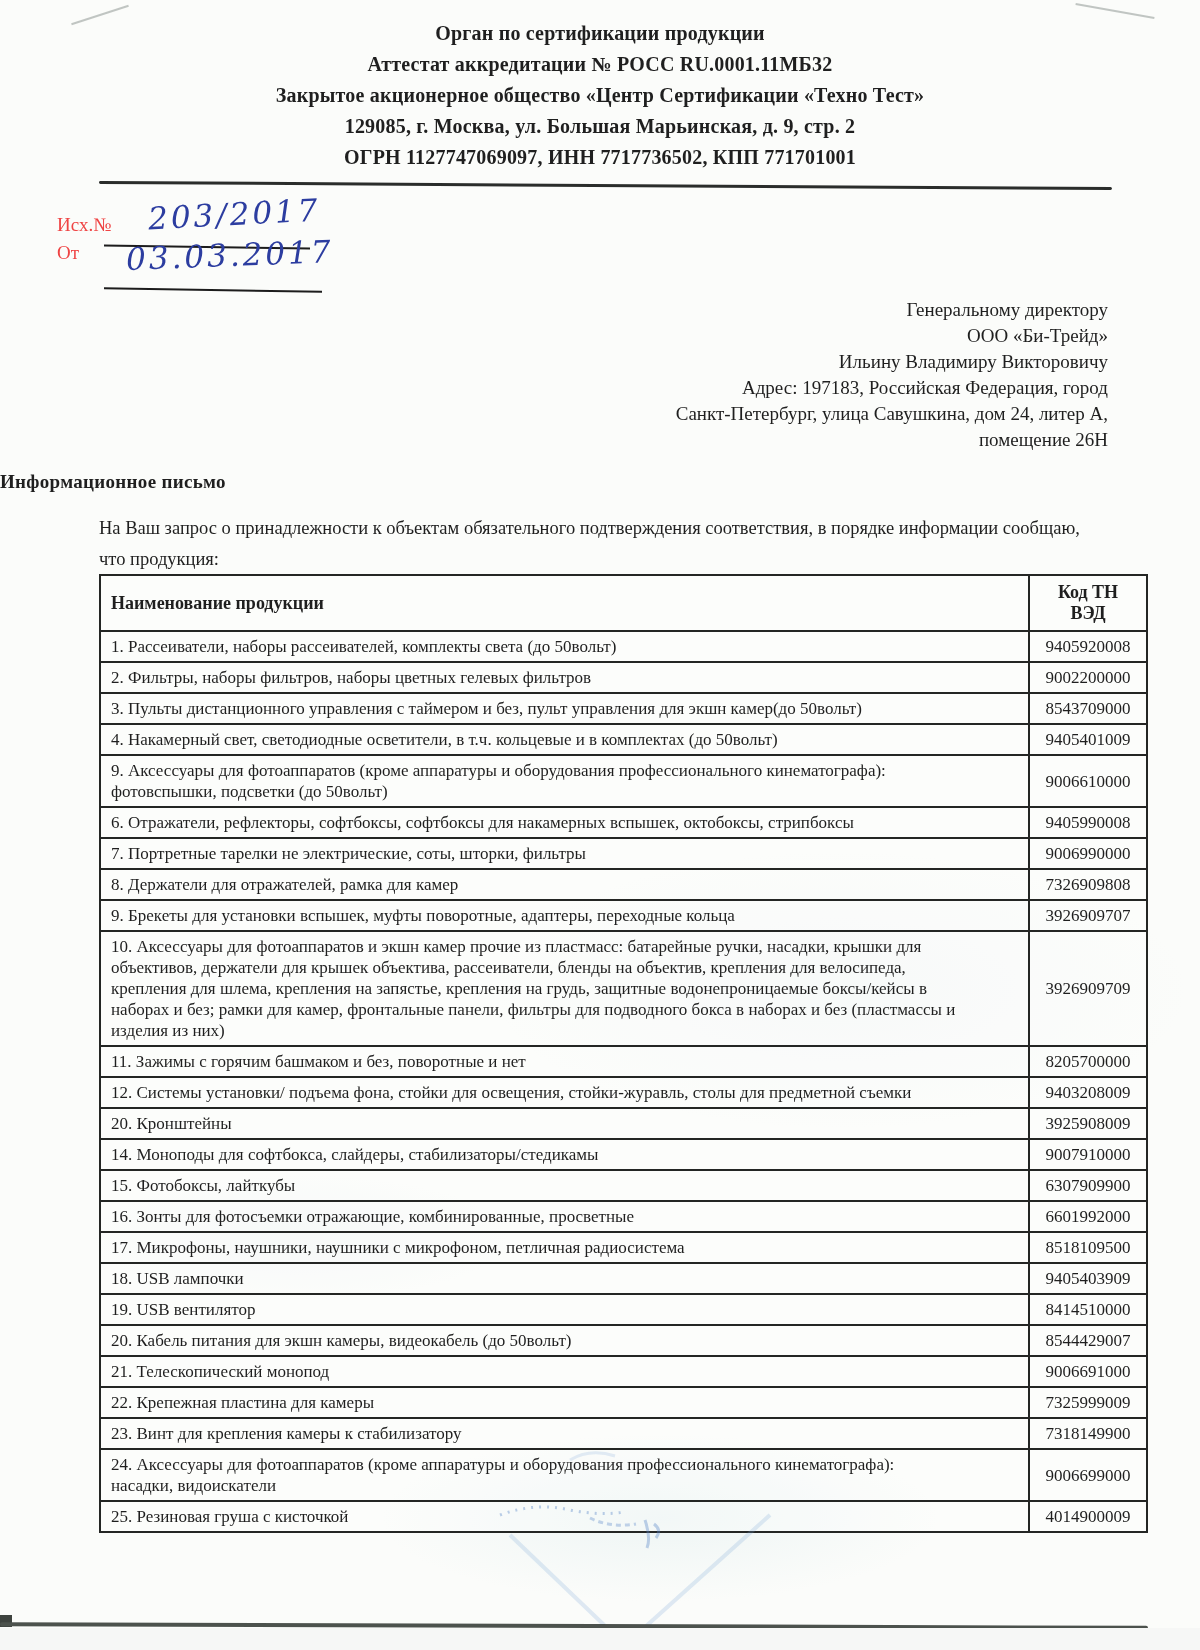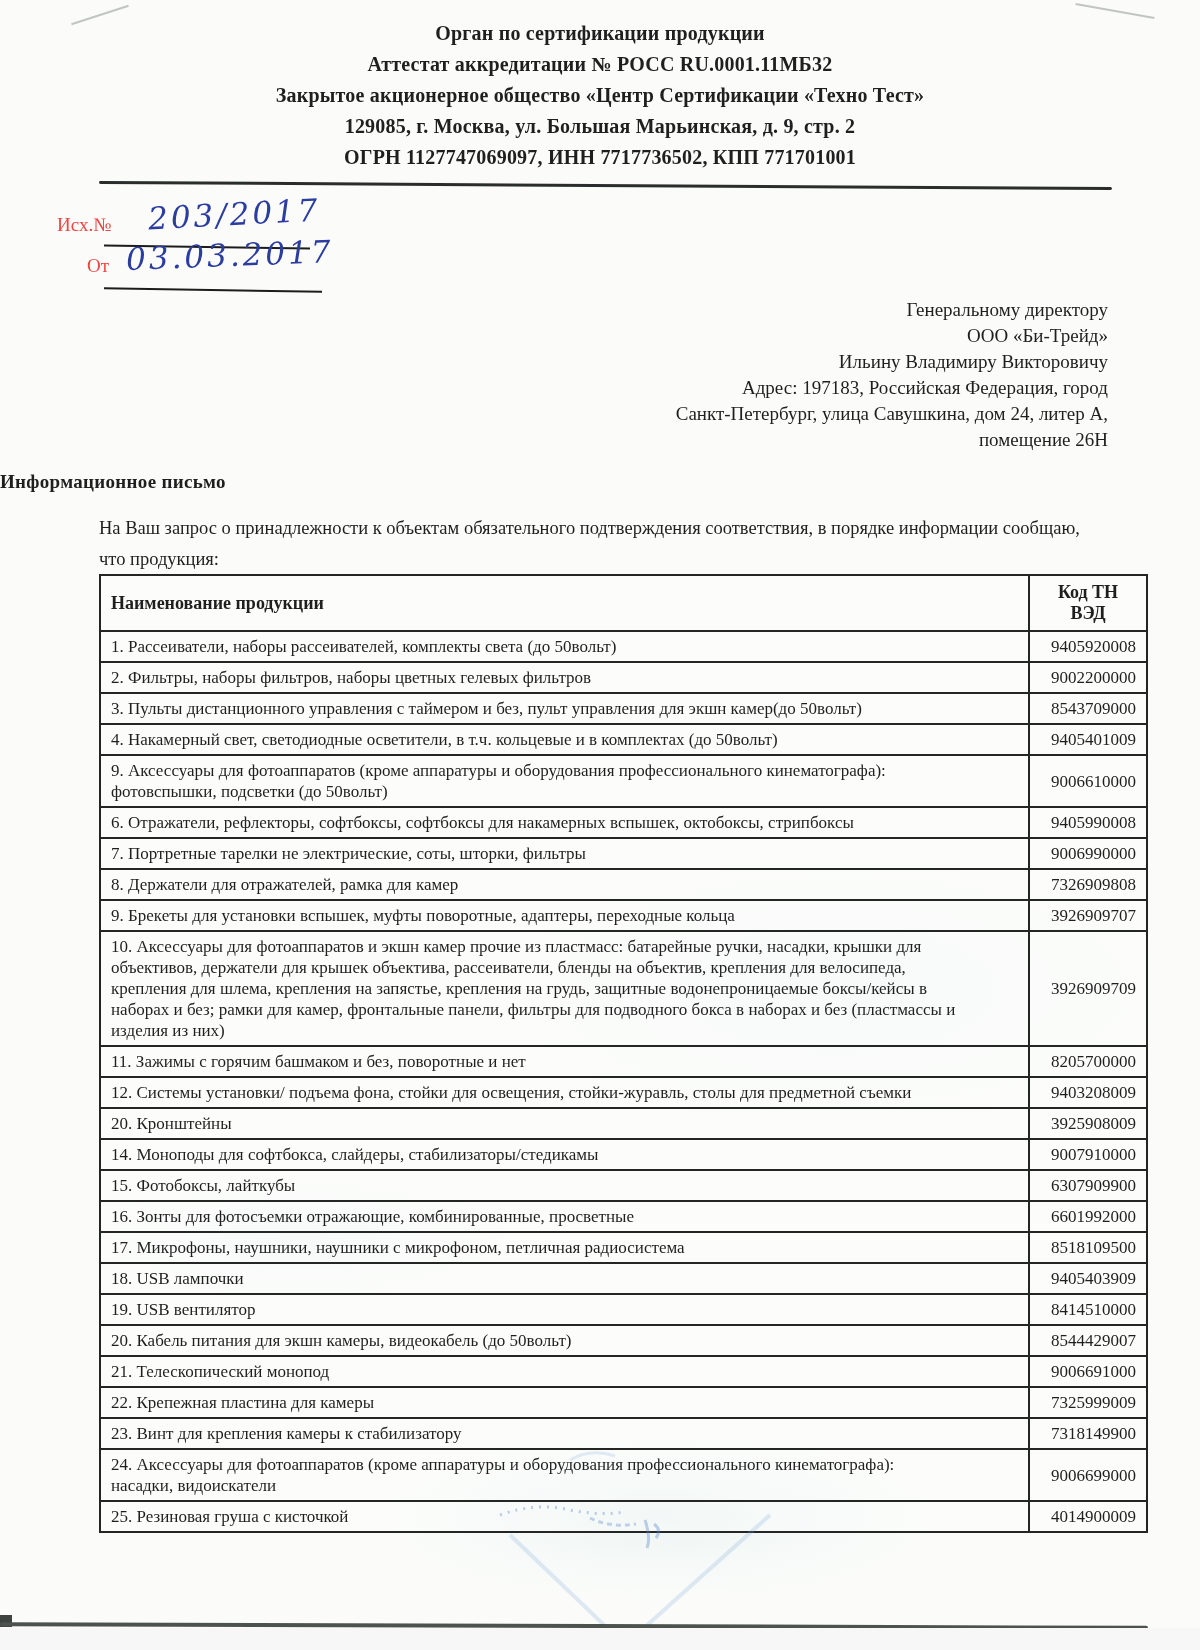--- a/index.html
+++ b/index.html
@@ -50,21 +50,21 @@
     border-collapse:collapse;table-layout:fixed;
   }
   table.products th, table.products td{
     border:2px solid #242624;font-size:17px;line-height:21px;
     vertical-align:middle;background:rgba(255,255,255,.25);
   }
   table.products th{padding:6px 10px;font-size:18px;}
   th.name-h{text-align:left;width:907px;}
   th.code-h{text-align:center;}
   td.name-cell{padding:4px 70px 4px 10px;text-align:left;}
-  td.code-cell{text-align:right;padding:4px 10px;}
+  td.code-cell{text-align:center;padding:4px 10px;}
   
   .stamp-svg{position:absolute;left:440px;top:1420px;pointer-events:none;}
   
   .scan-line{
     position:absolute;top:1624px;left:0;width:1148px;height:4px;
     background:#4c524d;transform:rotate(.18deg);border-radius:2px;
   }
   .scan-line-thin{
     position:absolute;top:1630px;left:1120px;width:80px;height:2px;
     background:#8d938e;opacity:.7;
@@ -92,21 +92,21 @@
       <div>129085, г. Москва, ул. Большая Марьинская, д. 9, стр. 2</div>
       <div>ОГРН 1127747069097, ИНН 7717736502, КПП 771701001</div>
     </div>
 
   <div class="rule"></div>
 
   <div class="ref-label" style="left:57px;top:214px;">Исх.№</div>
   <div class="handwriting" style="left:148px;top:196px;transform:rotate(-3deg);">203/2017</div>
   <div class="hw-line" style="left:104px;top:246px;width:206px;transform:rotate(.9deg);"></div>
 
-  <div class="ref-label" style="left:57px;top:255px;margin-left:30px;">От</div>
+  <div class="ref-label" style="left:57px;top:242px;">От</div>
   <div class="handwriting" style="left:126px;top:237px;transform:rotate(-2.2deg);">03.03.2017</div>
   <div class="hw-line" style="left:104px;top:289px;width:218px;transform:rotate(.9deg);"></div>
 
   <div class="addressee">
       <div>Генеральному директору</div>
       <div>ООО «Би-Трейд»</div>
       <div>Ильину Владимиру Викторовичу</div>
       <div>Адрес: 197183, Российская Федерация, город</div>
       <div>Санкт-Петербург, улица Савушкина, дом 24, литер А,</div>
       <div>помещение 26Н</div>

